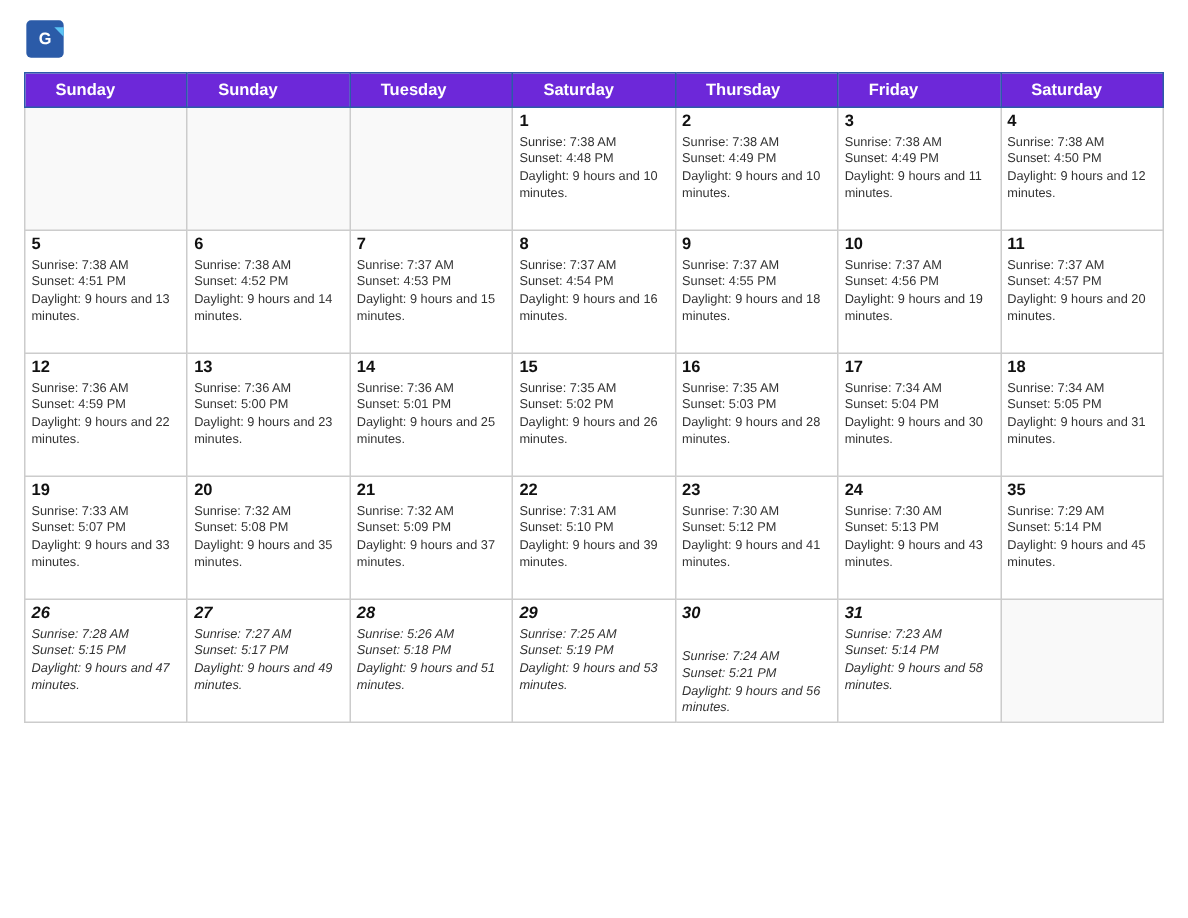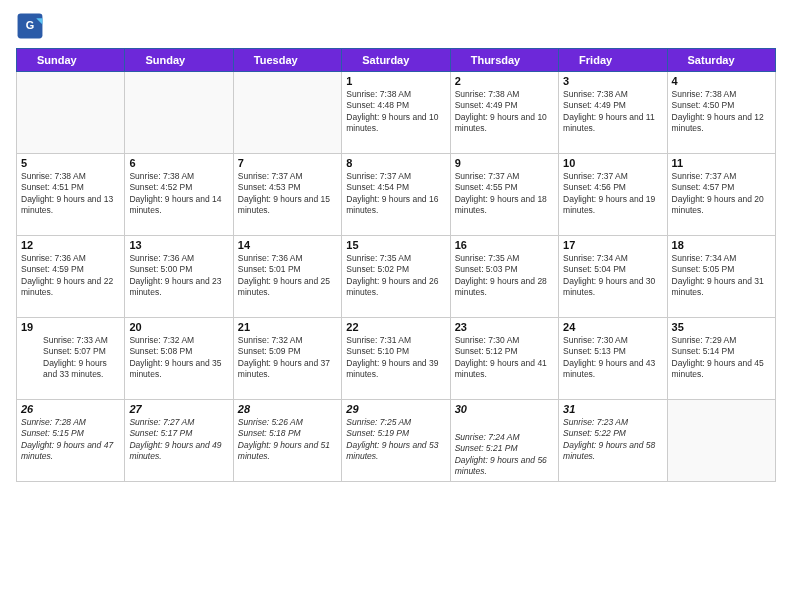--- a/index.html
+++ b/index.html
@@ -242,21 +242,21 @@
           <td>
             <div class="day-num">18</div>
             <div class="cell-text" style="white-space: pre-line;">Sunrise: 7:34 AM
 Sunset: 5:05 PM
 Daylight: 9 hours and 31 minutes.</div>
           </td>
         </tr>
         <tr>
           <td>
             <div class="day-num">19</div>
-            <div class="cell-text" style="white-space: pre-line; margin-left: 22px;">Sunrise: 7:33 AM
+            <div class="cell-text" style="white-space: pre-line;">Sunrise: 7:33 AM
 Sunset: 5:07 PM
 Daylight: 9 hours and 33 minutes.</div>
           </td>
           <td>
             <div class="day-num">20</div>
             <div class="cell-text" style="white-space: pre-line;">Sunrise: 7:32 AM
 Sunset: 5:08 PM
 Daylight: 9 hours and 35 minutes.</div>
           </td>
           <td>
@@ -317,20 +317,20 @@
           </td>
           <td>
             <div class="day-num">30</div>
             <div class="cell-text" style="white-space: pre-line; margin-top: 17px;">Sunrise: 7:24 AM
 Sunset: 5:21 PM
 Daylight: 9 hours and 56 minutes.</div>
           </td>
           <td>
             <div class="day-num">31</div>
             <div class="cell-text" style="white-space: pre-line;">Sunrise: 7:23 AM
-Sunset: 5:22 PM
+Sunset: 5:14 PM
 Daylight: 9 hours and 58 minutes.</div>
           </td>
           <td class="empty"></td>
         </tr>
       </tbody>
   </table>
 </div>
 
 </body></html>

